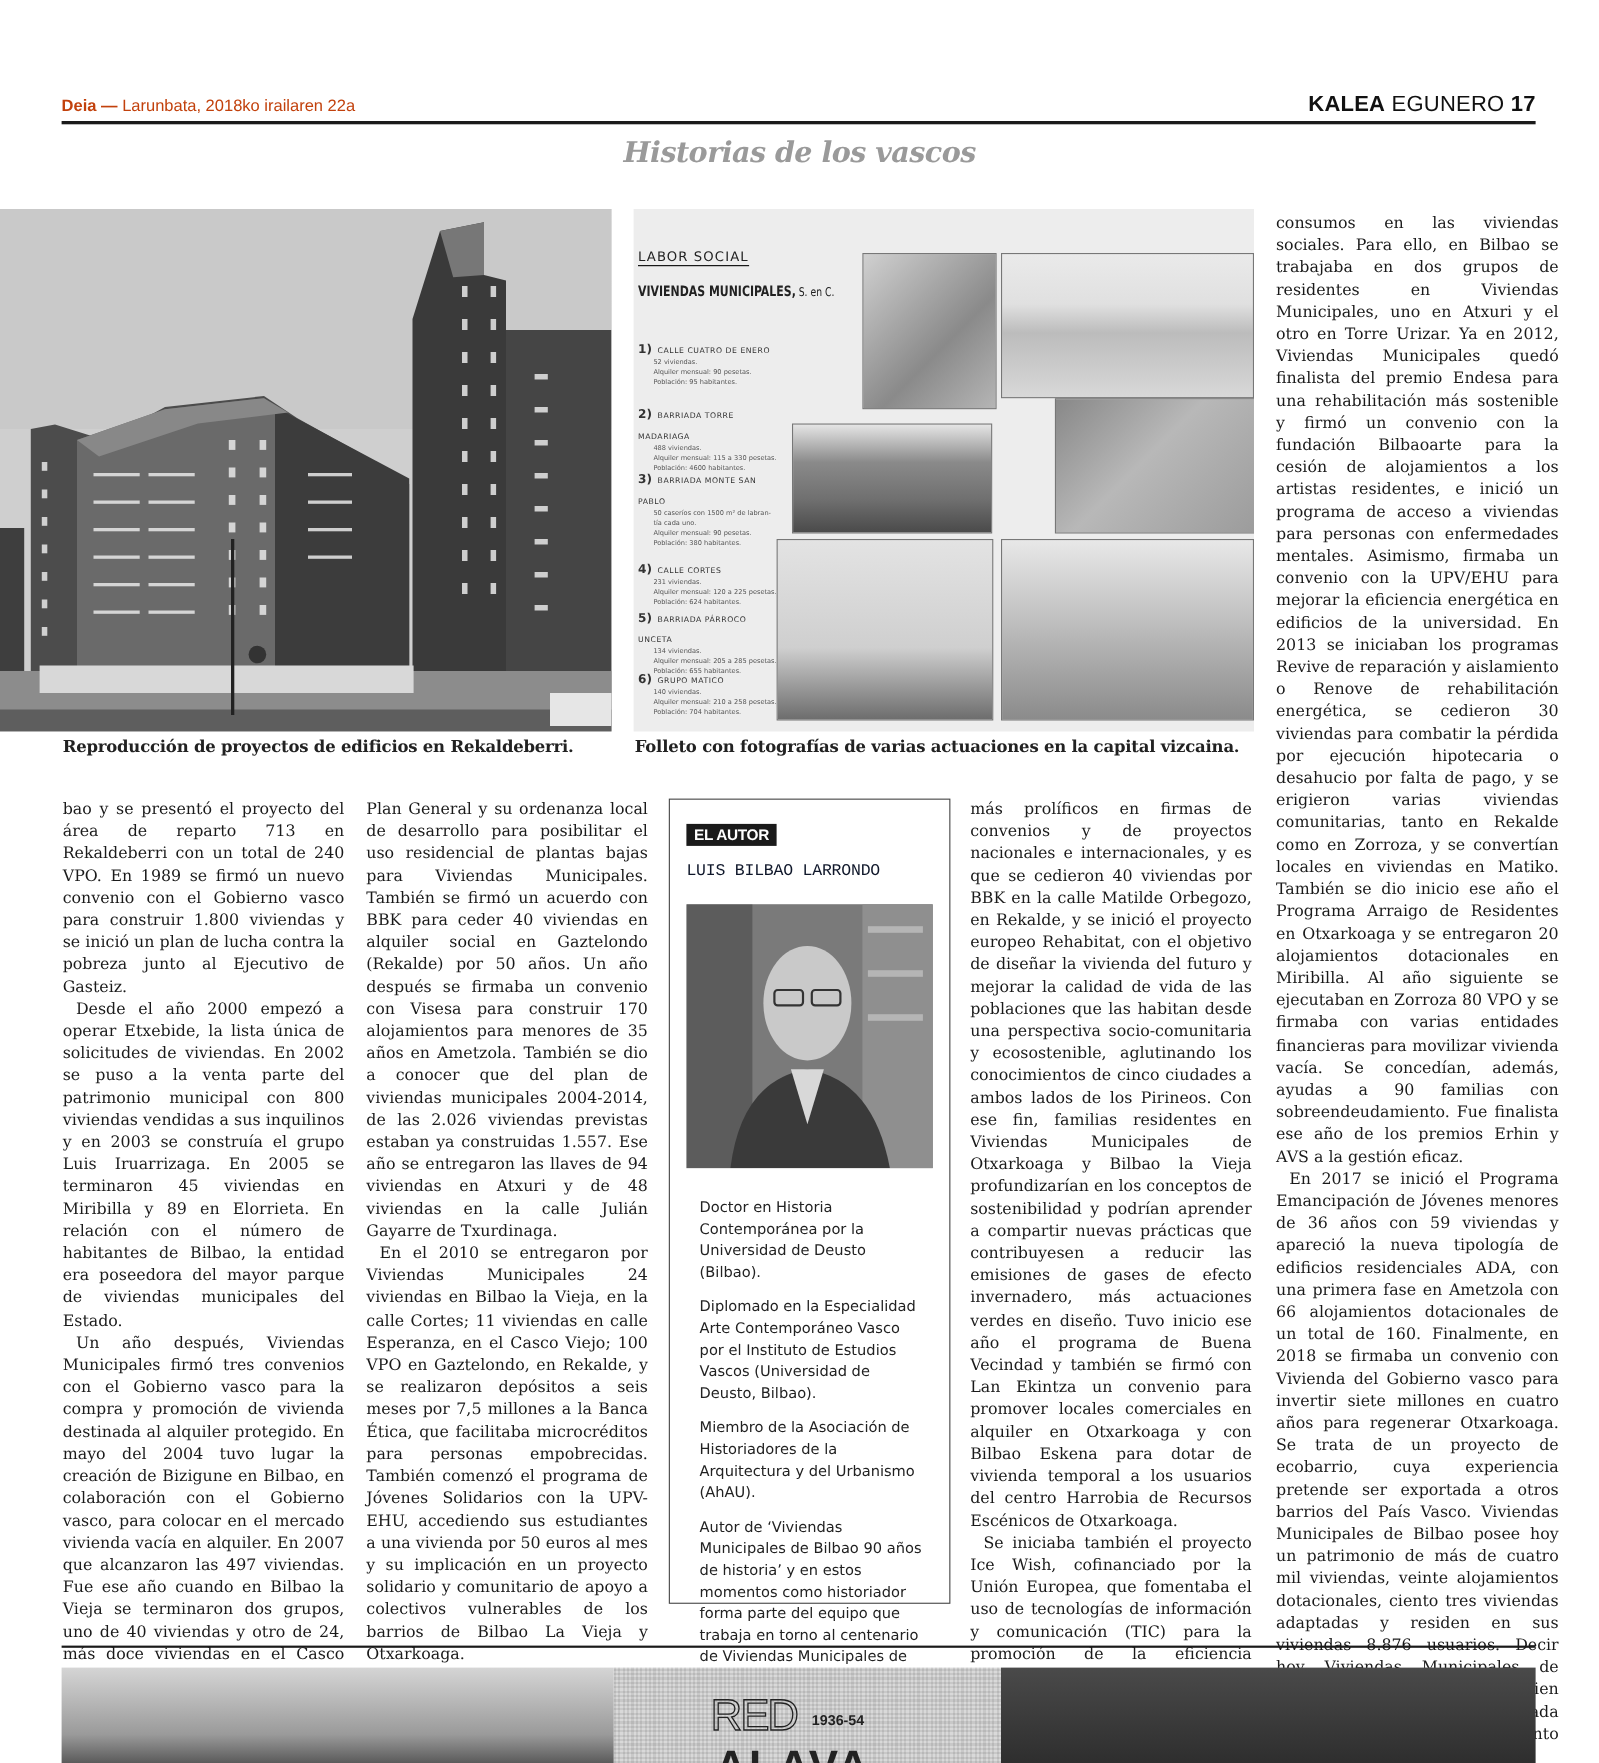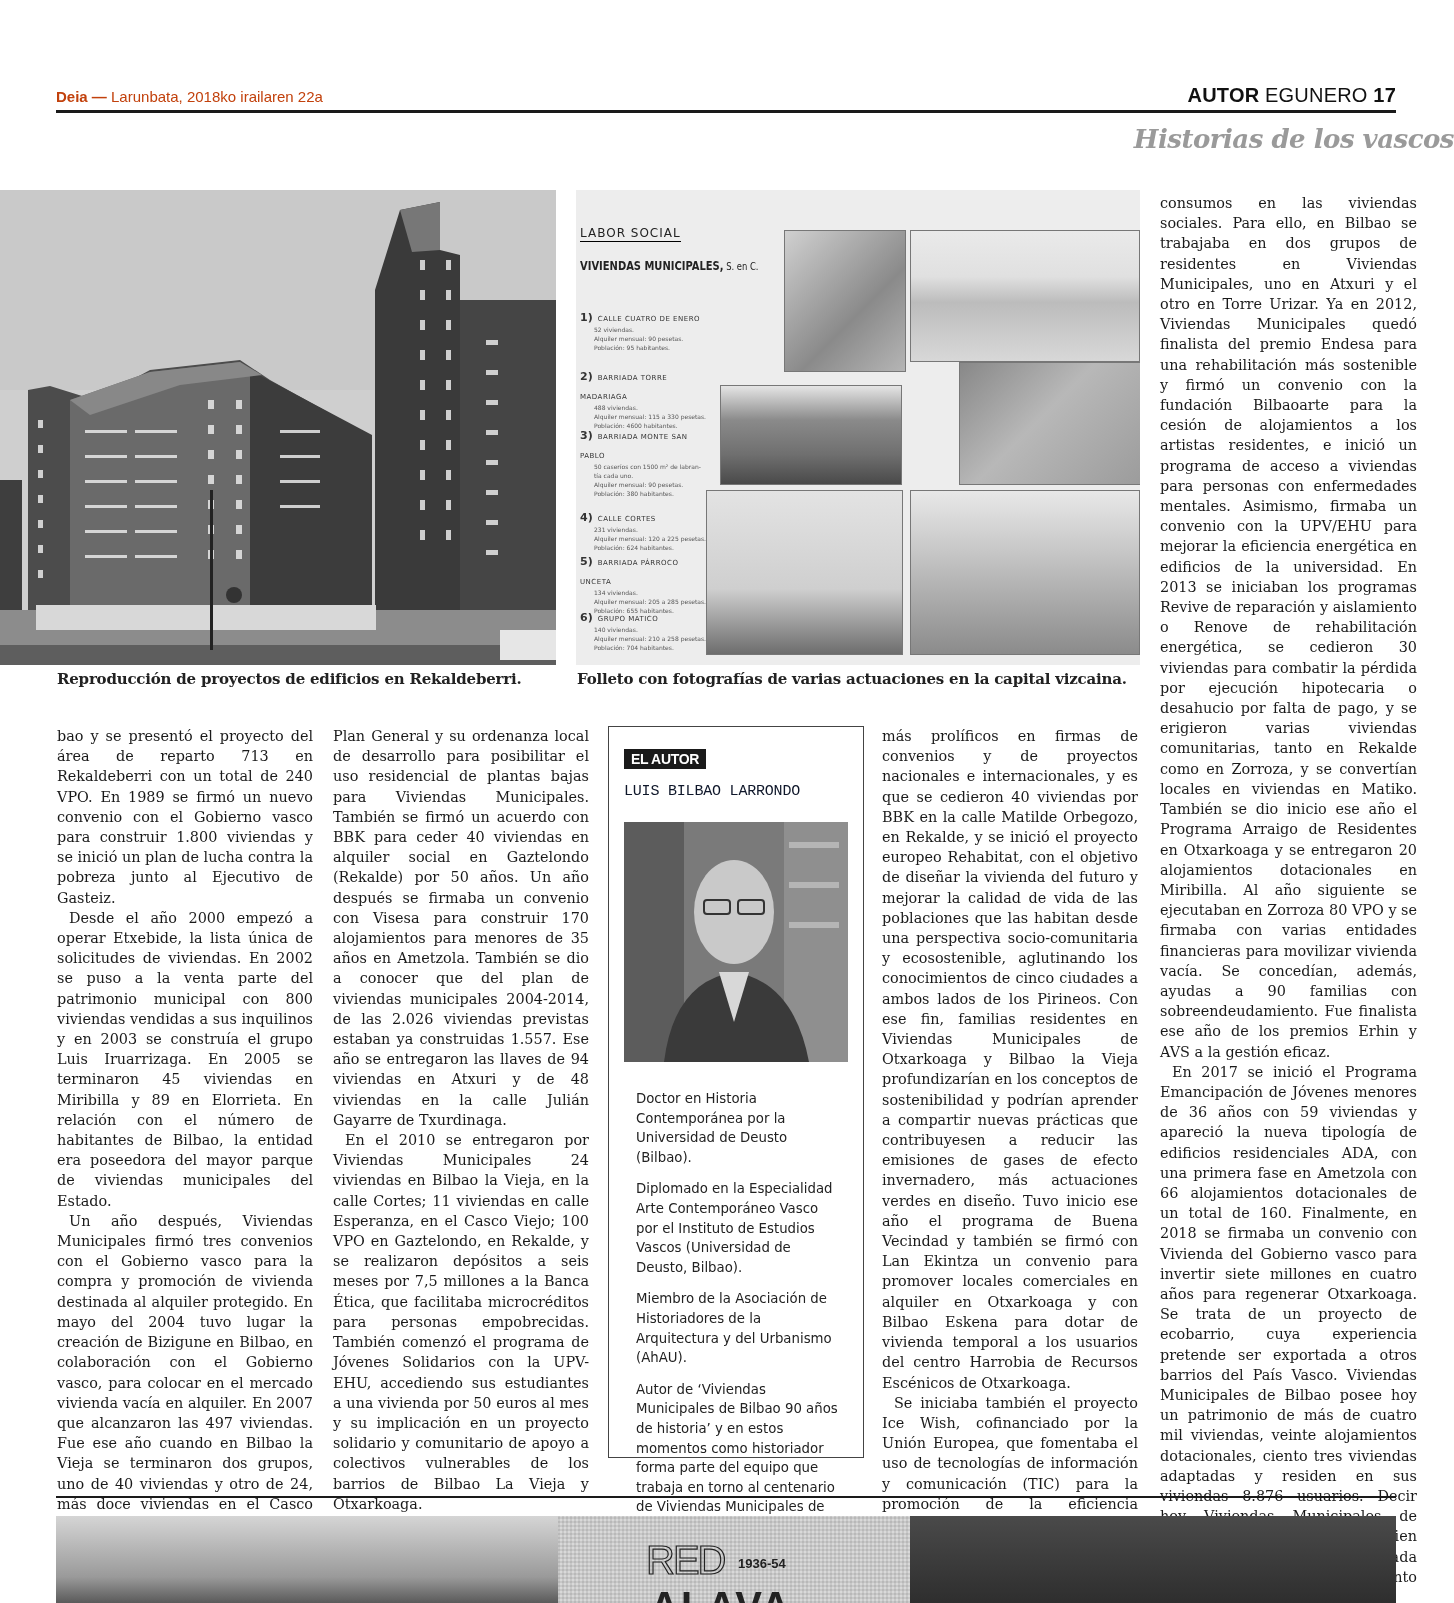--- a/index.html
+++ b/index.html
@@ -6,21 +6,21 @@
   body { width:1454px; height:1603px; position:relative; overflow:hidden; color:#1a1a1a; }
   .abs { position:absolute; }
 
   
   .hdr-left { left:56px; top:88px; font-family:"Liberation Sans", sans-serif; font-size:15px; color:#c2410c; }
   .hdr-left b { font-weight:700; }
   .hdr-right { right:58px; top:84px; font-family:"Liberation Sans", sans-serif; font-size:20px; color:#111; letter-spacing:0.2px; }
   .hdr-right .sec { font-weight:700; }
   .hdr-right .pg { font-weight:700; }
   .hdr-rule { left:56px; top:110px; width:1340px; height:3px; background:#1a1a1a; }
-  .kicker { left:0; width:1454px; top:124px; text-align:right; font-family:"DejaVu Serif", serif; font-style:italic; font-weight:700; font-size:26px; color:#9a9a9a; letter-spacing:-0.5px; }
+  .kicker { left:0; width:1454px; top:124px; text-align:center; font-family:"DejaVu Serif", serif; font-style:italic; font-weight:700; font-size:26px; color:#9a9a9a; letter-spacing:-0.5px; }
 
   
   .photo1 { left:0; top:190px; width:556px; height:475px; overflow:hidden;
     background:linear-gradient(180deg,#d7d7d7 0%,#c9c9c9 35%,#bdbdbd 55%,#8a8a8a 100%); }
   .photo2 { left:576px; top:190px; width:564px; height:475px; background:#ededed; overflow:hidden; }
   .caption { font-family:"DejaVu Serif", serif; font-size:15px; font-weight:700; color:#222; letter-spacing:-0.2px; }
   .cap1 { left:57px; top:670px; }
   .cap2 { left:577px; top:670px; }
 
   
@@ -65,21 +65,21 @@
   .red-years { position:absolute; left:180px; top:40px; font-family:"Liberation Sans", sans-serif; font-size:13px; color:#222; font-weight:700; }
   .red-alava { position:absolute; left:92px; top:68px; font-family:"Liberation Sans", sans-serif; font-size:40px; font-weight:700; color:#222; letter-spacing:2px; }
 </style>
 </head>
 <body>
 
 <div class="abs hdr-left">
   <b>Deia</b><b> — </b><span>Larunbata, 2018ko irailaren 22a</span>
 </div>
 <div class="abs hdr-right">
-  <span class="sec">AUTOR</span><span> EGUNERO </span><span class="pg">17</span>
+  <span class="sec">KALEA</span><span> EGUNERO </span><span class="pg">17</span>
 </div>
 <div class="abs hdr-rule"></div>
 <div class="abs kicker">Historias de los vascos</div>
 
 <div class="abs photo1">
   <svg width="556" height="475" viewBox="0 0 556 475">
     <rect x="0" y="0" width="556" height="475" fill="#cfcfcf"></rect>
     <rect x="0" y="0" width="556" height="200" fill="#c4c4c4" opacity="0.6"></rect>
 
     <rect x="0" y="290" width="22" height="170" fill="#3e3e3e"></rect>

